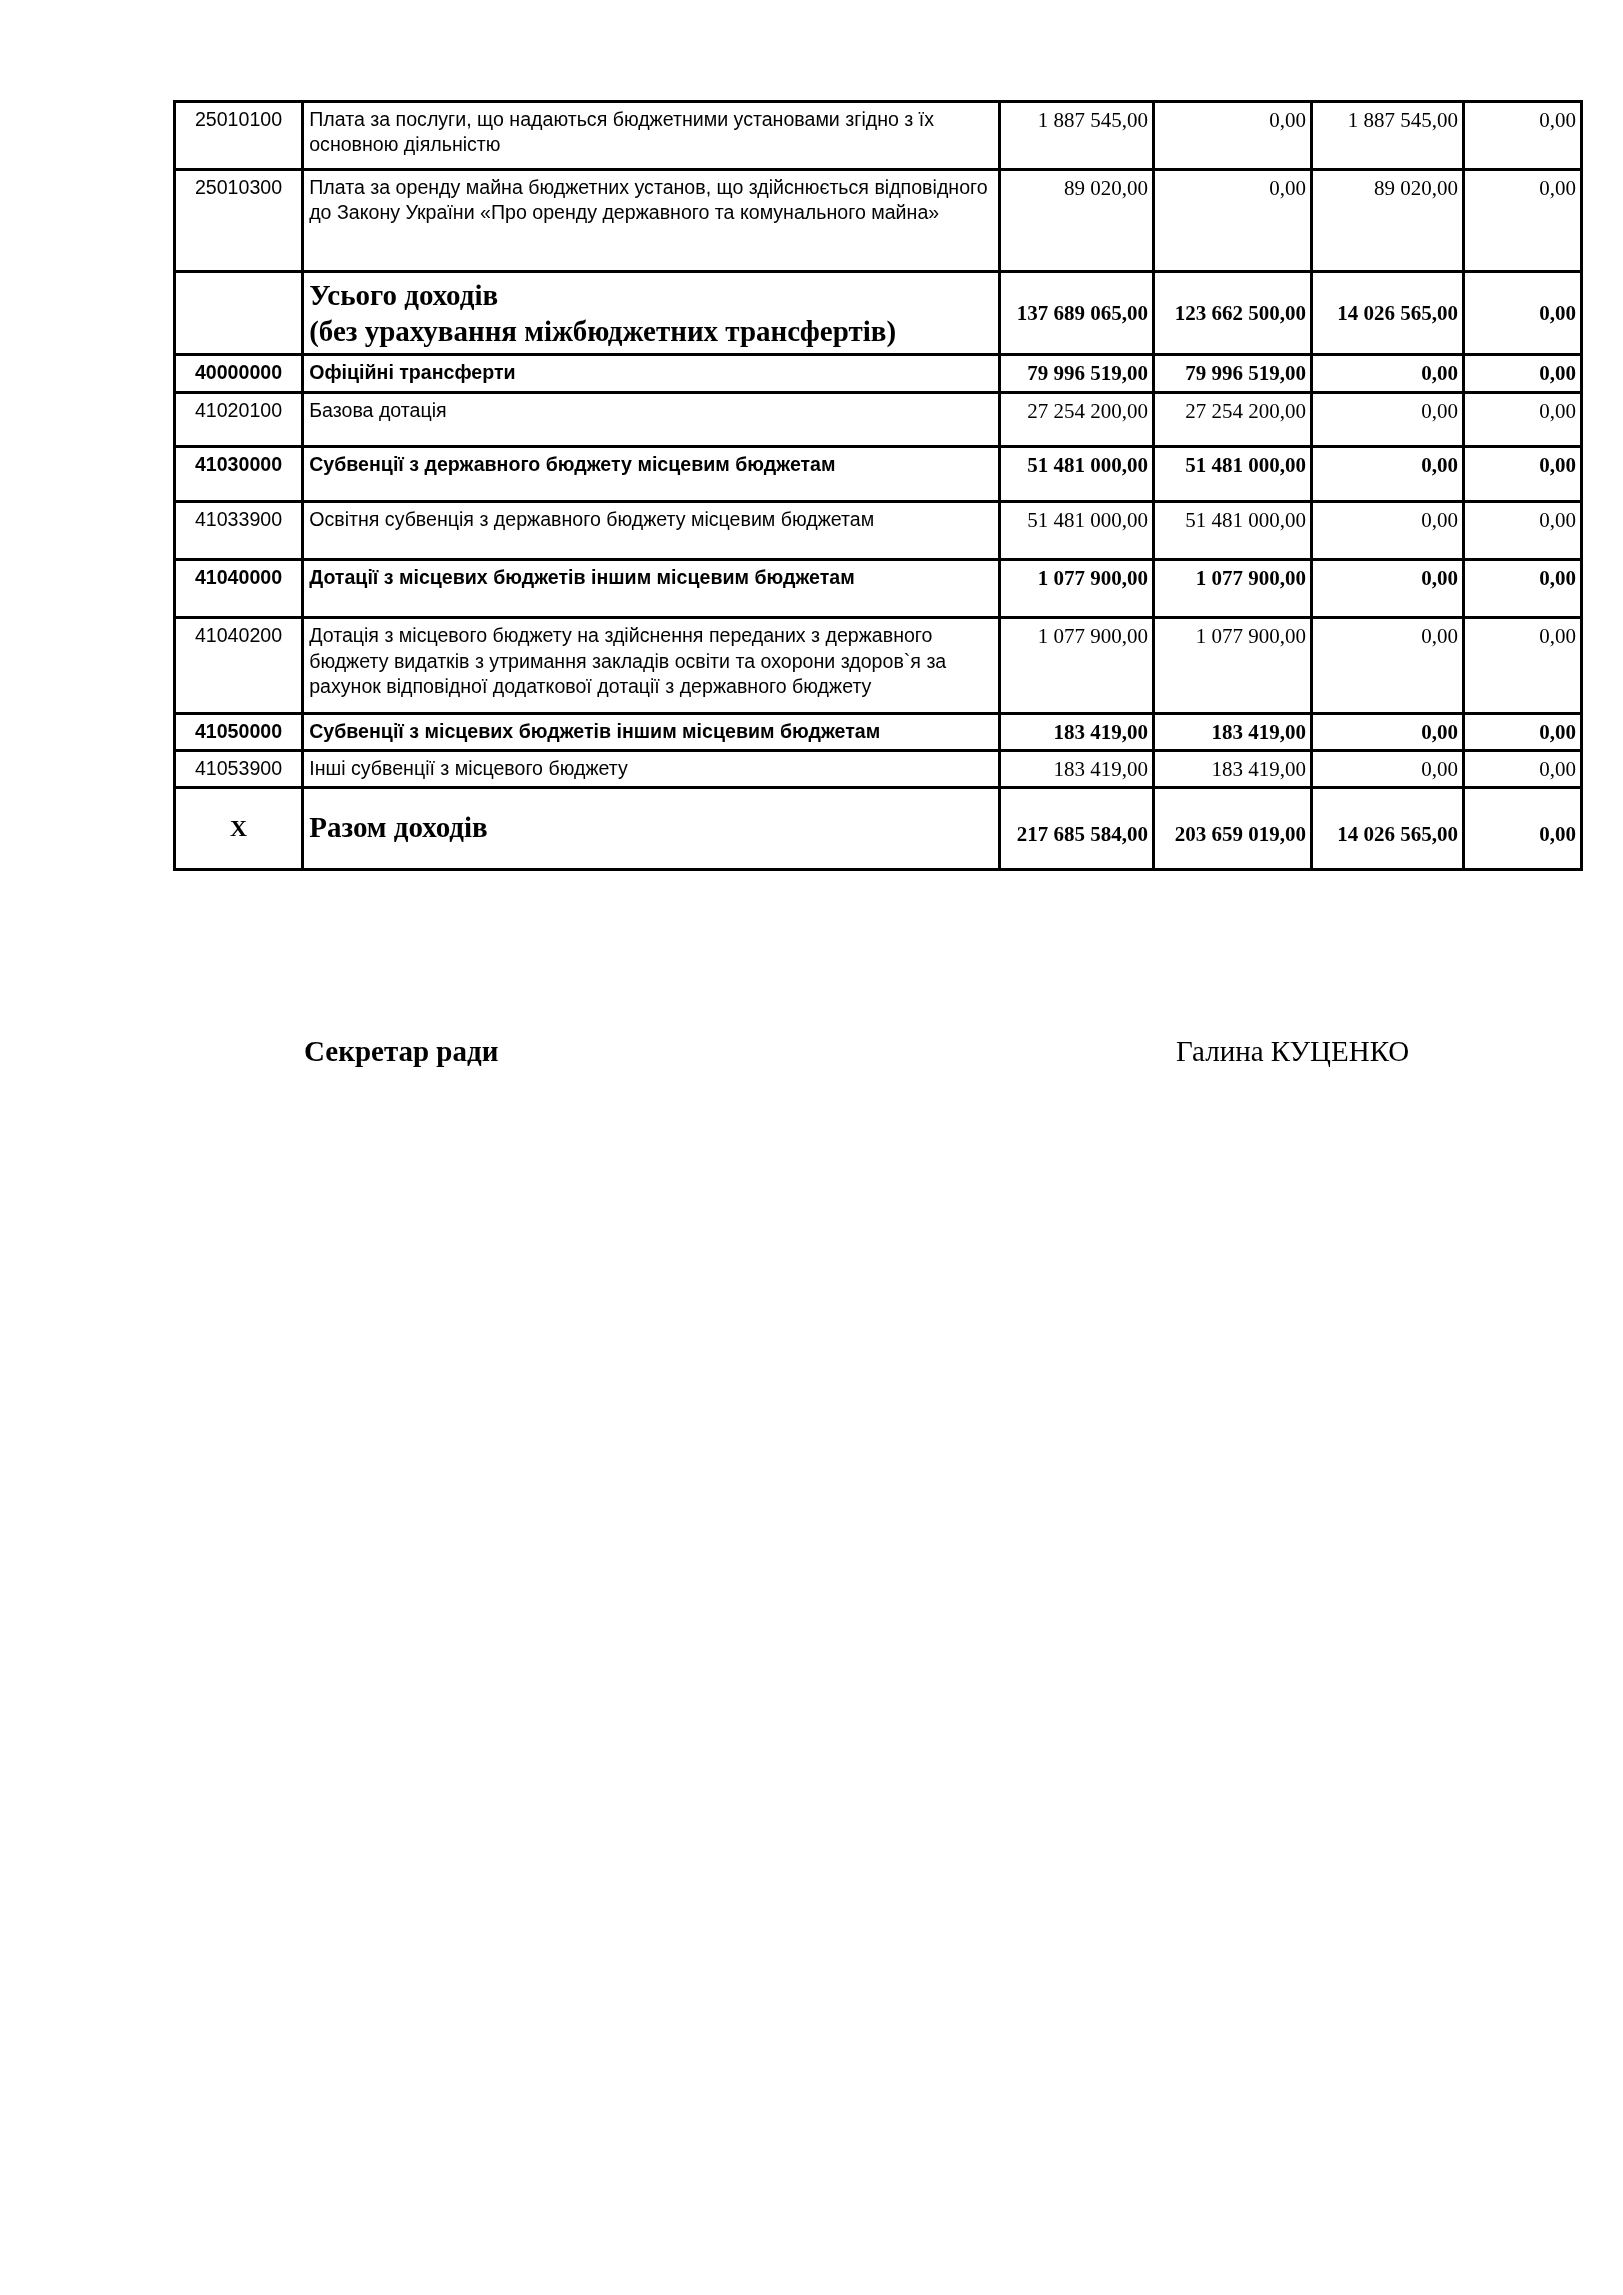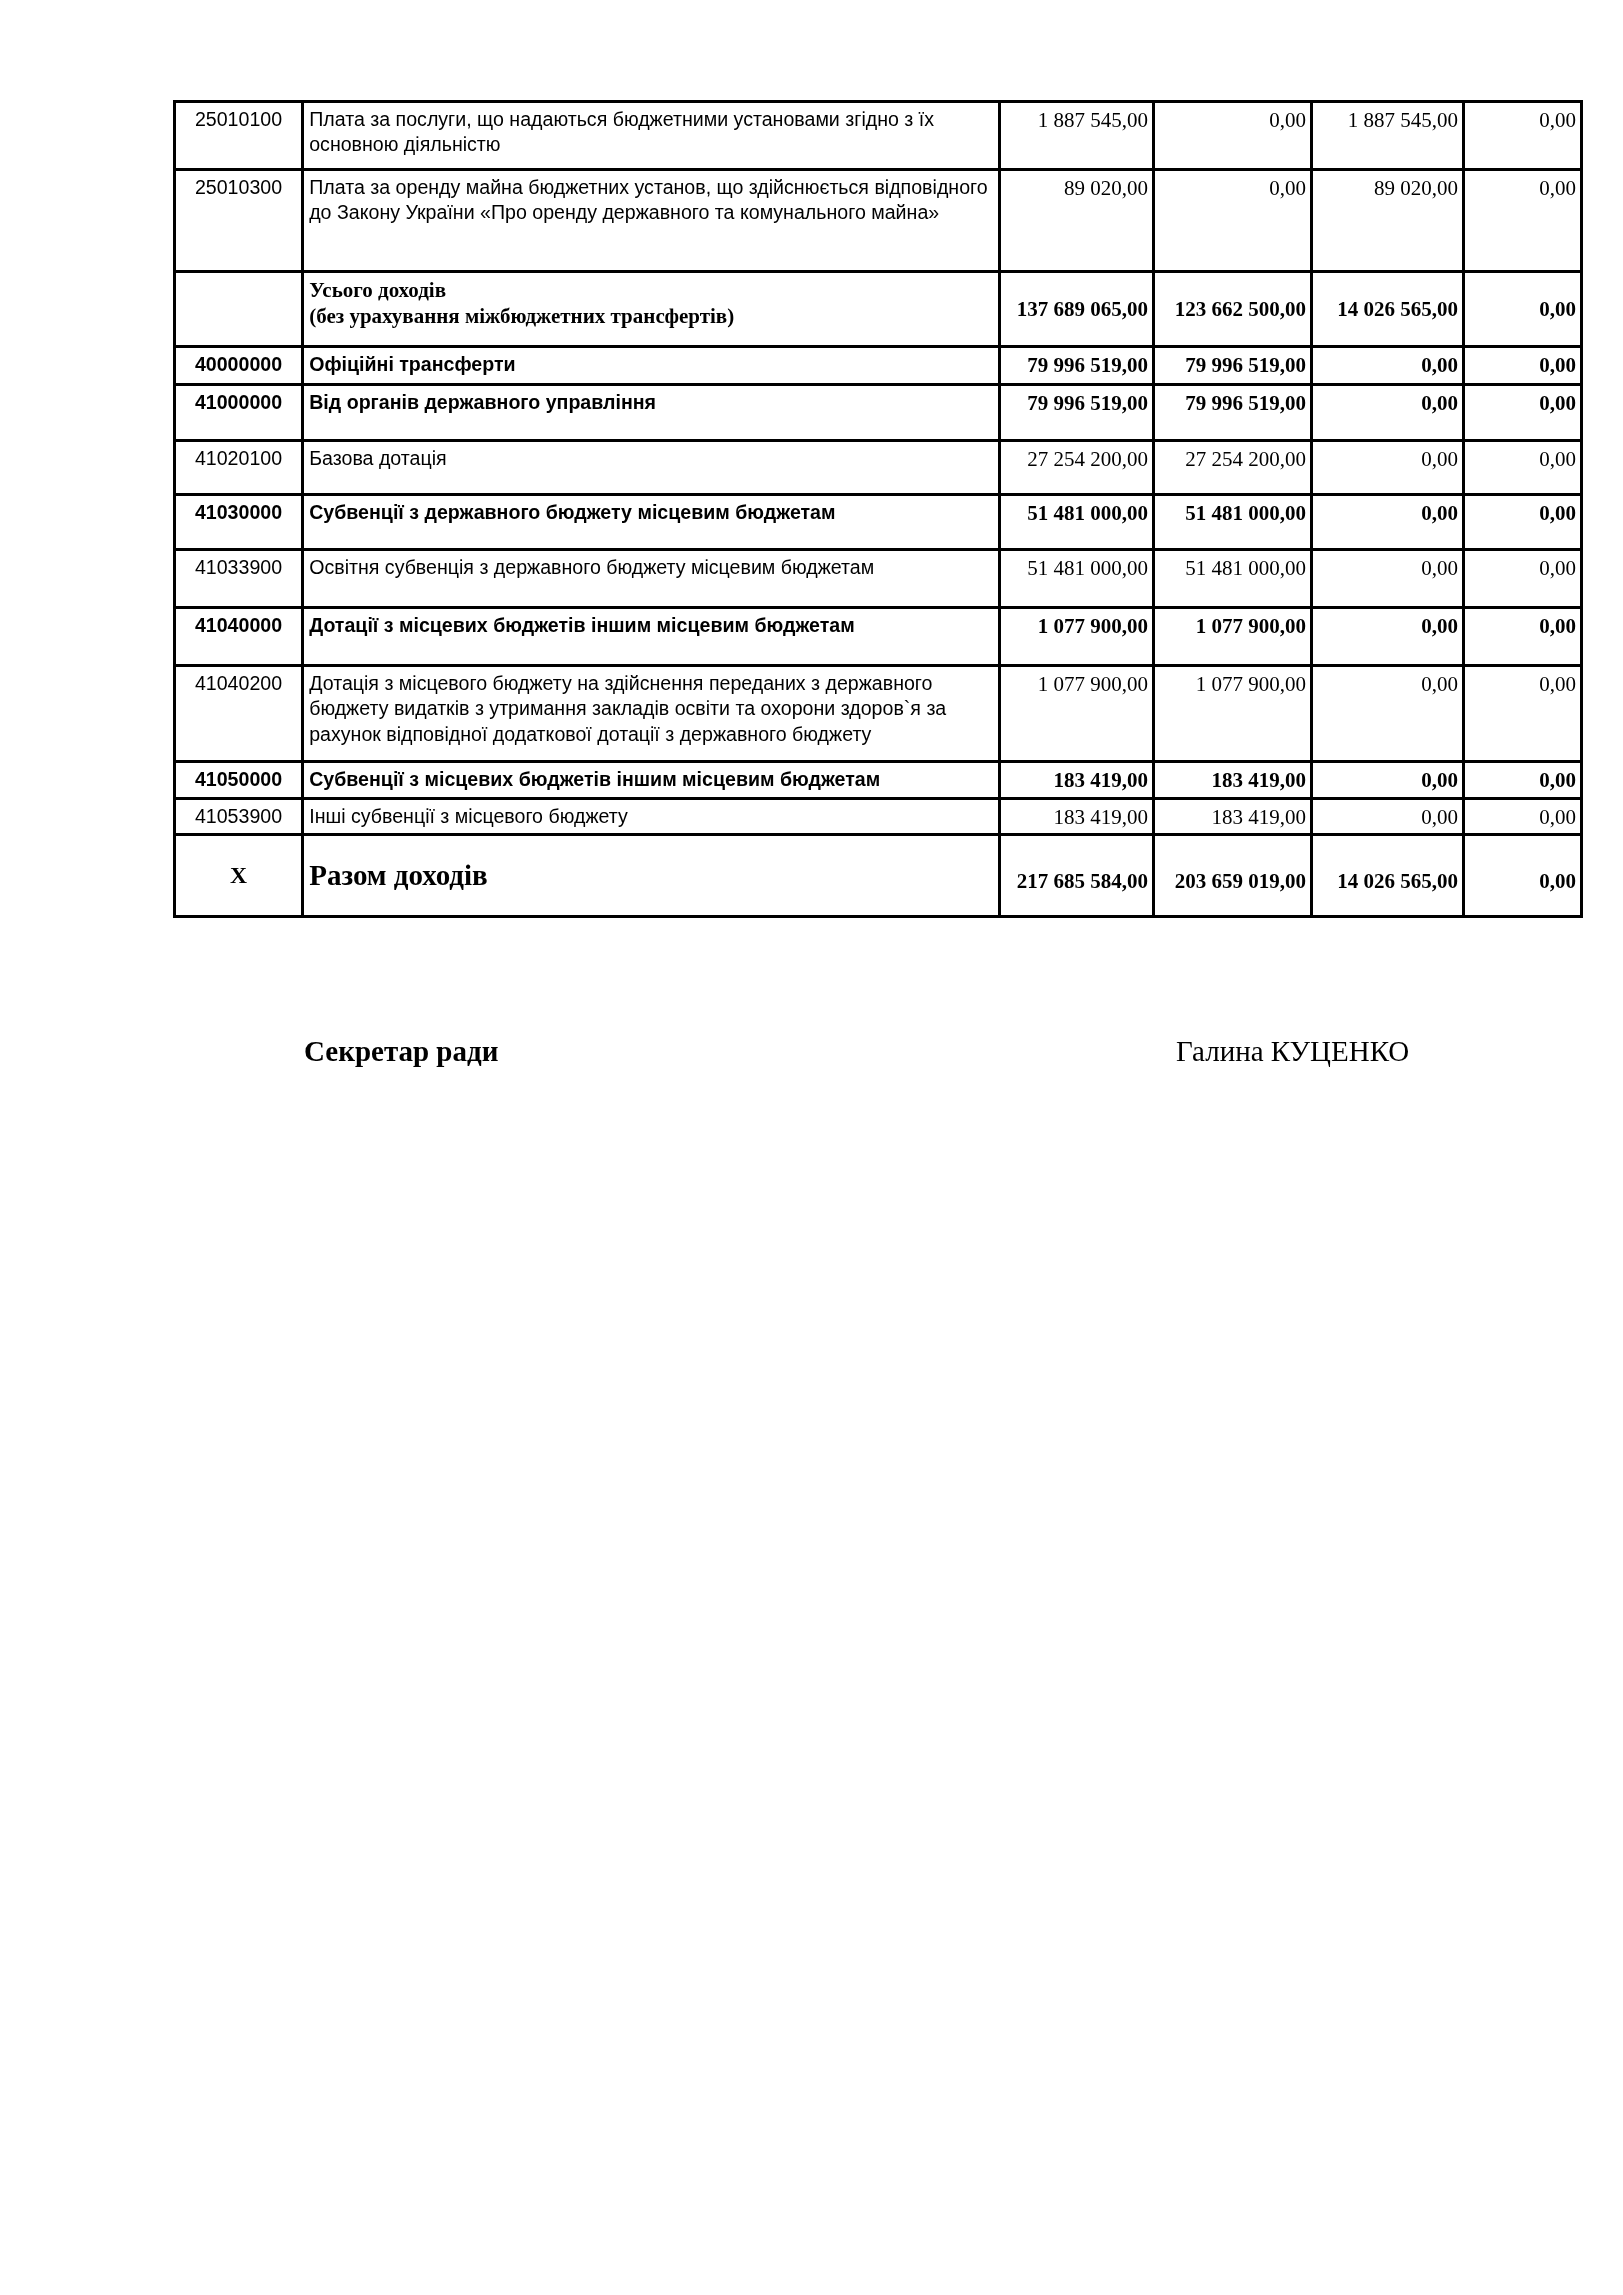--- a/index.html
+++ b/index.html
@@ -45,21 +45,21 @@
     font-size:21px;
     font-family:"Liberation Serif", serif;
   }
   
   tr.bold td.code, tr.bold td.name{font-weight:bold;}
   tr.bold td.num{font-weight:bold;}
   
   tr.total td.name{
     font-family:"Liberation Serif", serif;
     font-weight:bold;
-    font-size:21px;
+    font-size:29px;
     line-height:1.25;
   }
   tr.total td.num{
     font-weight:bold;
     vertical-align:middle;
     padding-top:0;
   }
   
   tr.grand td{vertical-align:middle;}
   tr.grand td.code{
@@ -142,28 +142,20 @@
 
       <tr class="row bold" style="height:38px">
         <td class="code">40000000</td>
         <td class="name">Офіційні трансферти</td>
         <td class="num">79 996 519,00</td>
         <td class="num">79 996 519,00</td>
         <td class="num">0,00</td>
         <td class="num">0,00</td>
       </tr>
 
-      <tr class="row bold" style="height:56px">
-        <td class="code">41000000</td>
-        <td class="name">Від органів державного управління</td>
-        <td class="num">79 996 519,00</td>
-        <td class="num">79 996 519,00</td>
-        <td class="num">0,00</td>
-        <td class="num">0,00</td>
-      </tr>
 
 
       <tr class="row" style="height:54px">
         <td class="code">41020100</td>
         <td class="name">Базова дотація</td>
         <td class="num">27 254 200,00</td>
         <td class="num">27 254 200,00</td>
         <td class="num">0,00</td>
         <td class="num">0,00</td>
       </tr>

